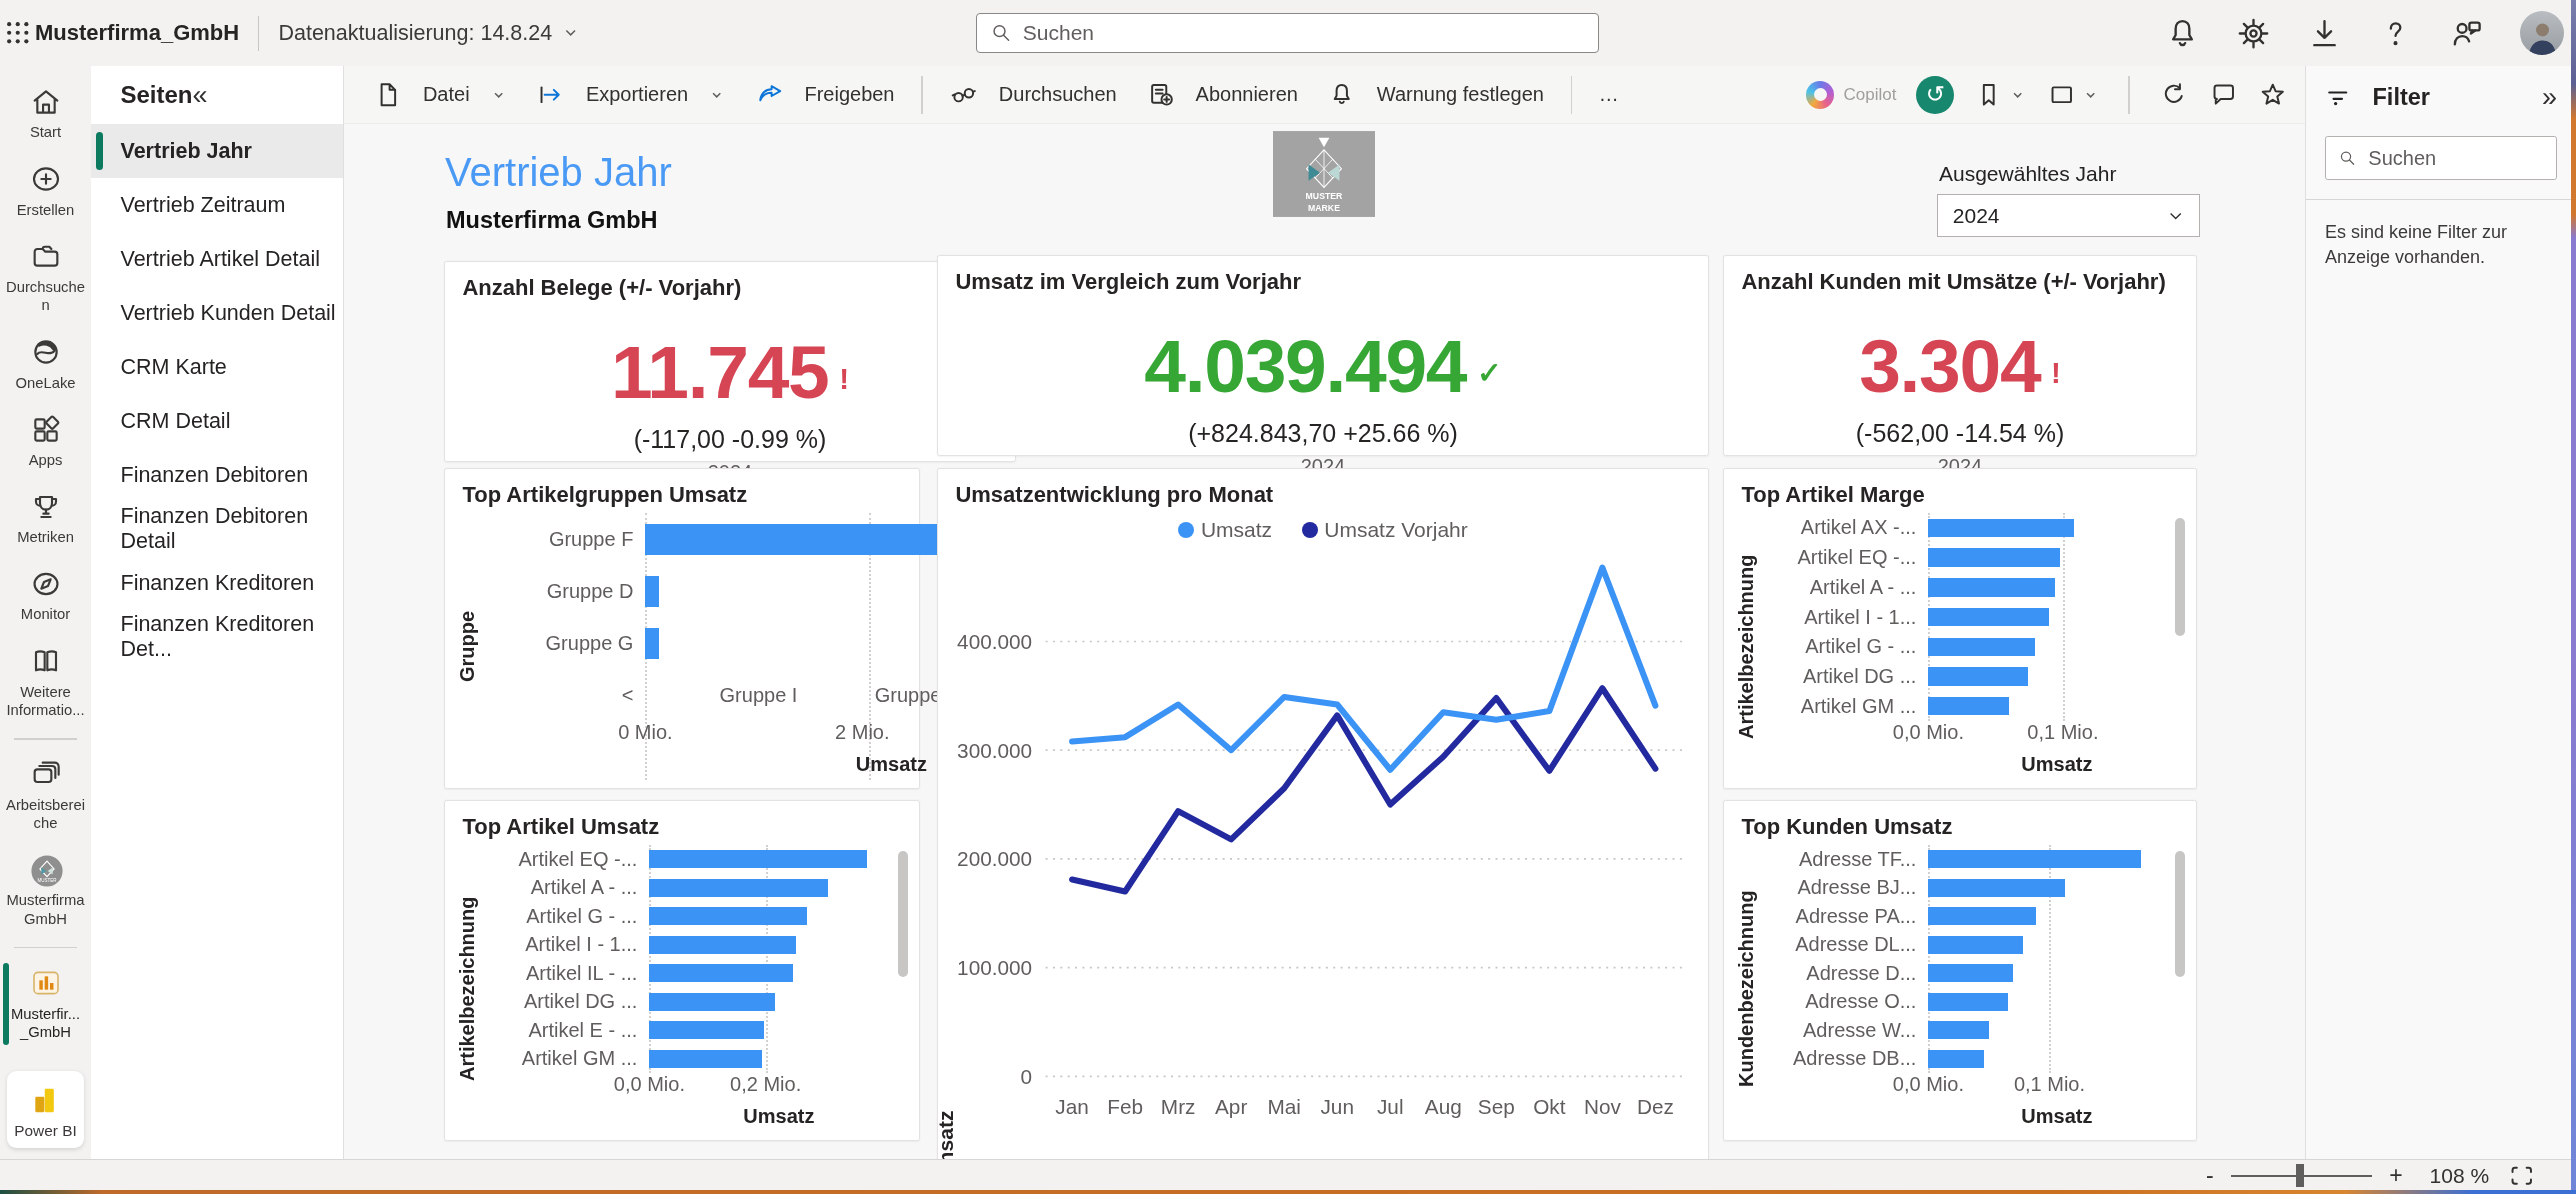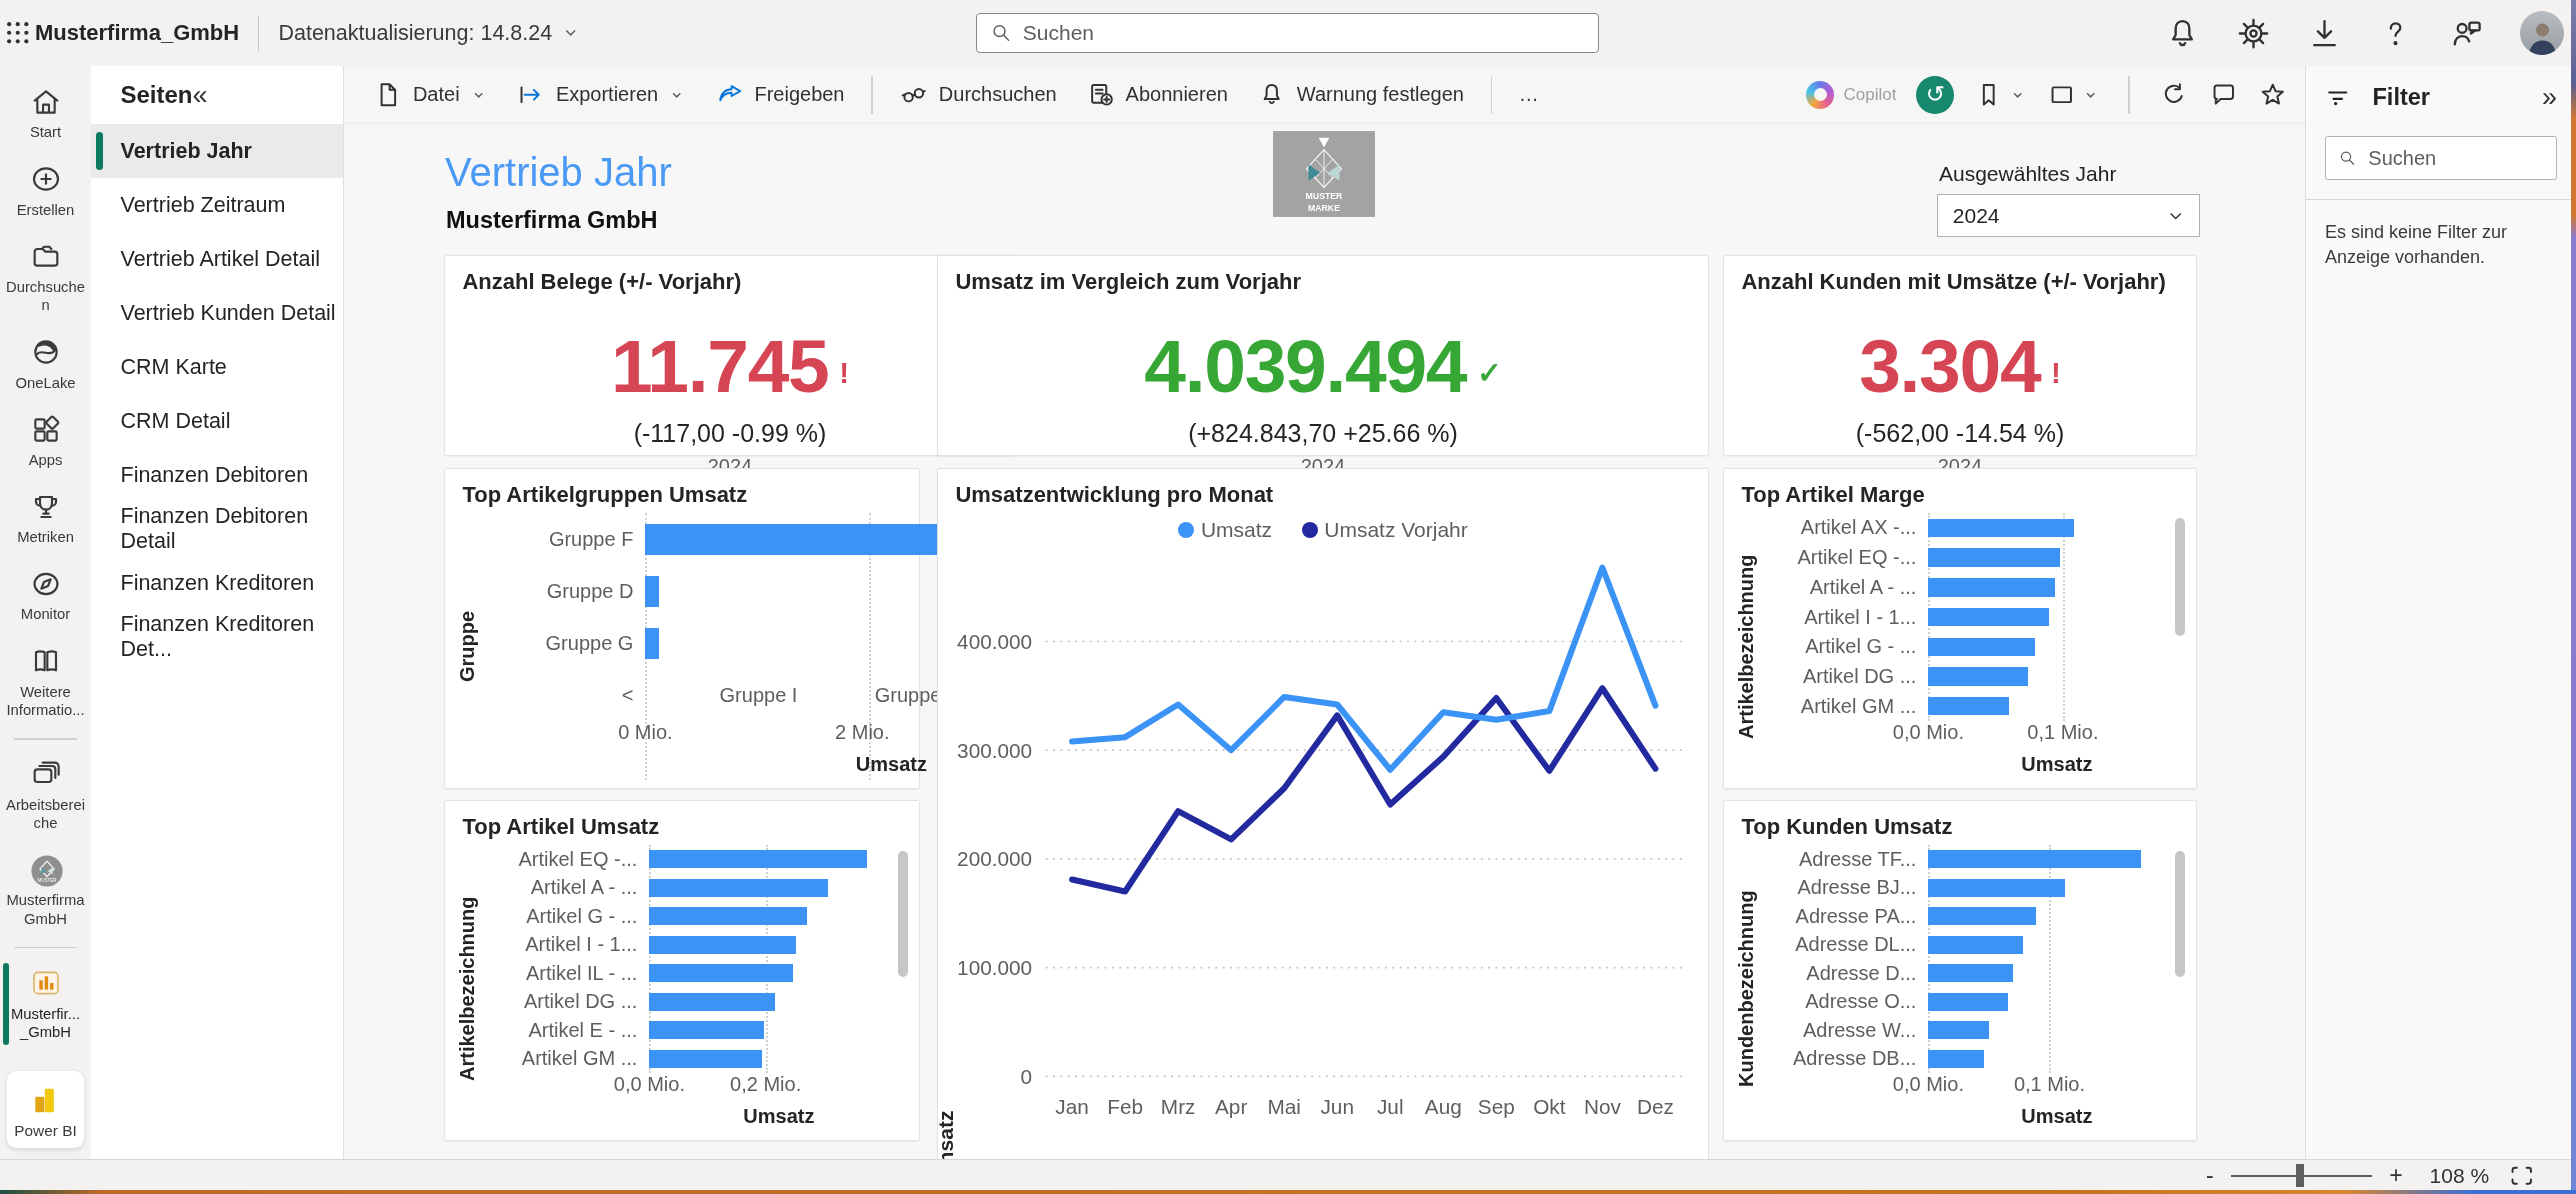--- a/index.html
+++ b/index.html
@@ -37,21 +37,21 @@
   .pages-header { height:58px; display:flex; align-items:center; justify-content:flex-start; padding:0 23px 0 29.5px; }
   .pages-header .ptitle { font-size:24px; font-weight:700; }
   .collapse-ic { font-size:27px; color:#323130; cursor:pointer; }
   .page-item { height:54px; display:flex; align-items:center; padding:0 6.7px 0 29.5px; font-size:21.5px; color:#252423; cursor:pointer; position:relative; }
   .page-item.active { background:#eaeaea; font-weight:700; }
   .page-item.active::before { content:""; position:absolute; left:5.4px; top:8px; bottom:8px; width:6.7px; border-radius:4px; background:#0c7a5f; }
 
   
   .canvas { flex:1; display:flex; flex-direction:column; background:#f7f7f7; min-width:0; }
   .toolbar { height:58px; background:#f6f6f5; display:flex; align-items:center; padding:0 17.4px; gap:5.4px; border-bottom:1.3px solid #ececeb; }
-  .tb-btn { display:flex; align-items:center; gap:10px; font-size:20px; color:#323130; padding:8px 12px; border-radius:4px; cursor:pointer; white-space:nowrap; }
+  .tb-btn { display:flex; align-items:center; gap:20px; font-size:20px; color:#323130; padding:8px 12px; border-radius:4px; cursor:pointer; white-space:nowrap; }
   .tb-div { width:1.3px; height:38px; background:#d2d0ce; margin:0 9.4px; }
   .tb-right { margin-left:auto; display:flex; align-items:center; gap:20px; }
   .tb-ic { width:29.5px; height:29.5px; color:#323130; }
   .copilot-btn { display:flex; align-items:center; gap:9.4px; font-size:17px; color:#a19f9d; cursor:default; }
   .copilot-donut { width:28px; height:28px; border-radius:50%; background:conic-gradient(#6a7be8,#b15fd4,#e8618c,#f2a93b,#49c3e8,#6a7be8); position:relative; }
   .copilot-donut::after { content:""; position:absolute; inset:7.4px; border-radius:50%; background:#f6f6f5; }
   .green-reset { width:38px; height:38px; border-radius:50%; background:#17876d; color:#fff; font-size:23px; display:flex; align-items:center; justify-content:center; cursor:pointer; }
 
   .canvas-body { position:relative; flex:1; }
   .card { position:absolute; background:#fff; border:1.3px solid #e3e2e1; border-radius:2.7px; box-shadow:0 0.7px 2px rgba(0,0,0,.05); }
@@ -443,21 +443,21 @@
       </svg>
 
       <div class="year-label">Ausgewähltes Jahr</div>
       <div class="year-dd">
         <span>2024</span>
         <svg class="chev" viewBox="0 0 24 24">
             <polyline points="5,9 12,16 19,9" fill="none" stroke="#323130" stroke-width="2"></polyline>
           </svg>
       </div>
 
-      <div class="card" style="left:100px;top:131px;width:572px;height:201px">
+      <div class="card" style="left:100px;top:137px;width:572px;height:201px">
         <div class="card-title">Anzahl Belege (+/- Vorjahr)</div>
         <div class="kpi-body">
           <div class="kpi-num-row">
             <span class="kpi-num" style="color:#d64554">11.745</span>
             <span class="kpi-badge" style="color:#d64554">!</span>
           </div>
           <div class="kpi-delta">(-117,00 -0.99 %)</div>
           <div class="kpi-year">2024</div>
         </div>
       </div>

